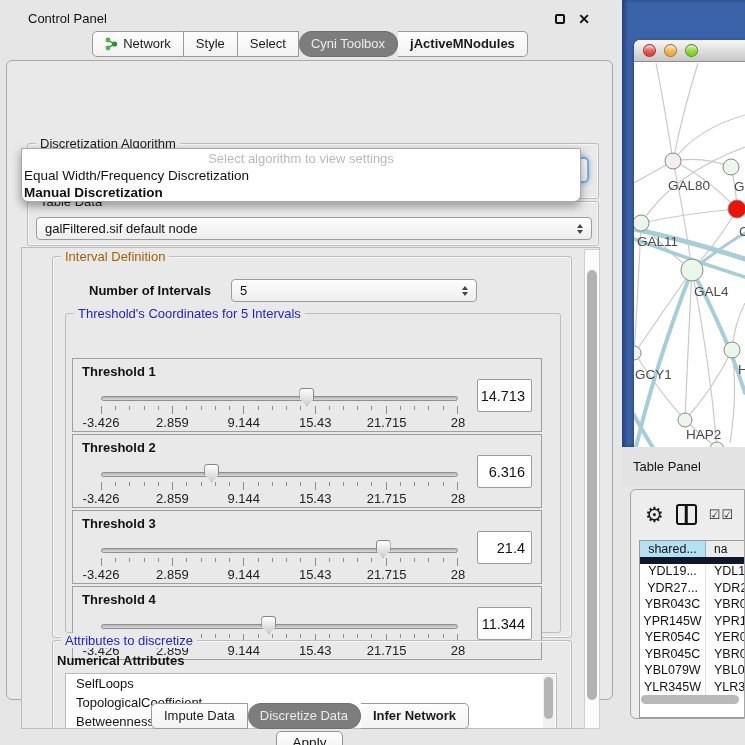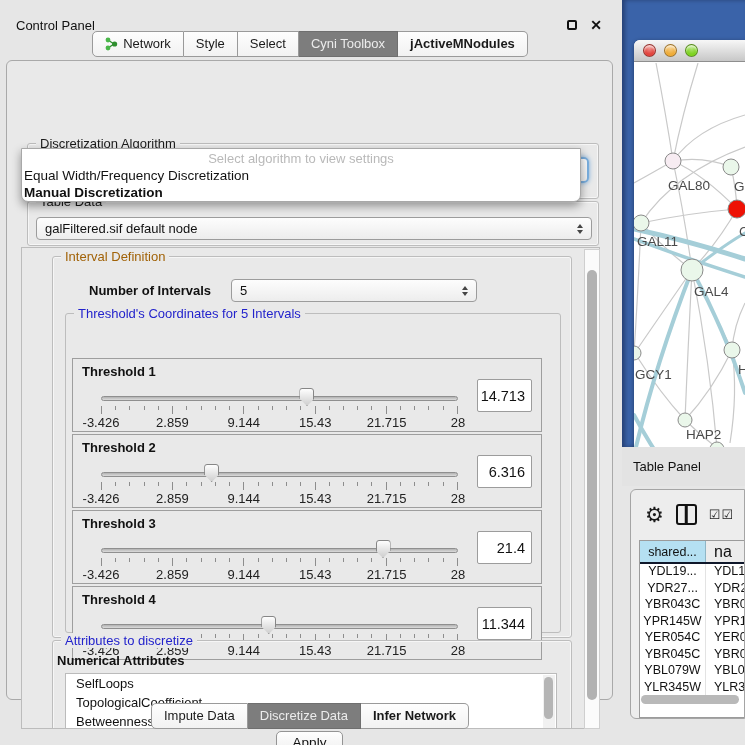--- a/index.html
+++ b/index.html
@@ -2,35 +2,35 @@
 <html><head>
 <meta charset="utf-8">
 <style>
   * { box-sizing: border-box; margin: 0; padding: 0; }
   html,body { width:745px; height:745px; overflow:hidden; }
   body { font-family:"Liberation Sans", sans-serif; background:#e6e6e6; position:relative; }
   .screen { position:absolute; inset:0; }
 
   
   .cp-titlebar { position:absolute; left:0; top:0; width:620px; height:26px;
-    display:flex; align-items:center; padding:0 16px;margin-top:12px; }
+    display:flex; align-items:flex-end; padding:0 28px; }
   .cp-title { font-size:13px; color:#111; }
   .cp-controls { margin-left:auto; display:flex; gap:13px; align-items:center; padding-right:2px; }
   .float-icon { width:10px; height:10px; border:2px solid #111; border-radius:2px; }
   .close-x { font-size:14px; font-weight:bold; color:#111; line-height:1; }
 
   .tabrow { position:absolute; left:0; width:620px; display:flex; justify-content:center; }
   .tabrow.top { top:31px; }
   .tabrow.bottom { top:703px; }
   .tab { font-size:13px; color:#1a1a1a; background:linear-gradient(#fefefe,#f2f2f2);
     border:1px solid #9a9a9a; border-left:none; padding:4px 12px 5px; white-space:nowrap;
     display:flex; align-items:center; gap:5px; }
   .tab:first-child { border-left:1px solid #9a9a9a; border-radius:5px 0 0 5px;text-align:center; }
   .tab:last-child { border-radius:0 5px 5px 0;font-weight:bold; }
-  .tab.selected { background:#7d7d7d; color:#ececec; border-color:#6f6f6f; }
+  .tab.selected { background:#7d7d7d; color:#ececec; border-color:#6f6f6f;border-radius:13px; }
   .net-icon { width:13px; height:14px; display:inline-block; }
 
   .main-panel { position:absolute; left:6px; top:60px; width:607px; height:640px;
     border:1px solid #a9a9a9; border-radius:6px; background:#e9e9e9; }
 
   .groupbox { position:absolute; border:1px solid #bdbdbd; border-radius:3px;
     box-shadow:inset 0 0 0 1px #f6f6f6; }
   .group-title { position:absolute; top:-8px; left:8px; background:#e9e9e9; padding:0 4px;
     font-size:13px; color:#1a1a1a; white-space:nowrap; }
   .group-title.green { color:#a16207; }
@@ -117,24 +117,24 @@
   .tablepanel-title { font-size:13px; color:#111; }
 
   .table-box { position:absolute; left:630px; top:489px; width:115px; height:230px;
     background:#ededed; border:1px solid #a5a5a5; border-radius:6px 0 0 6px; overflow:hidden; }
   .tp-toolbar { position:absolute; left:0; top:0; right:0; height:48px; display:flex; align-items:center; gap:12px; padding-left:14px; }
   .gear { font-size:21px; color:#1a1a1a; line-height:1; }
   .col-icon { width:21px; height:21px; border:2.5px solid #111; border-radius:3px; position:relative; }
   .col-icon::after { content:""; position:absolute; left:50%; top:0; bottom:0; width:2.5px; background:#111; transform:translateX(-50%); }
   .cbx { font-size:13px; color:#222; letter-spacing:1px; }
   .tp-table { position:absolute; left:8px; top:50px; right:0; bottom:0; background:#fff; border:1px solid #9b9b9b; border-right:none; }
-  .tp-header { display:flex; height:23px; border-bottom:2px solid #0f172a; }
+  .tp-header { display:flex; height:23px; border-bottom:7px solid #0f172a; }
   .tp-header .c1 { width:66px; background:#b5e0f2; border-right:1px solid #8fb6c6;
     font-size:12.5px; color:#111; display:flex; align-items:center; justify-content:center; }
-  .tp-header .c2 { flex:1; background:#ececec; font-size:16px; color:#111; display:flex; align-items:center; padding-left:8px; }
+  .tp-header .c2 { flex:1; background:#ececec; font-size:12px; color:#111; display:flex; align-items:center; padding-left:8px; }
   .tp-rows { overflow:hidden; height:136px; }
   .tp-row { display:flex; height:16.5px; font-size:12.5px; color:#111; }
   .tp-row .c1 { width:66px; display:flex; justify-content:center; border-right:1px solid #e3e3e3; white-space:nowrap; }
   .tp-row .c2 { flex:1; padding-left:8px; white-space:nowrap; overflow:hidden; }
   .hscroll-thumb { position:absolute; left:10px; bottom:14px; width:98px; height:9px; background:#b9b9b9; border-radius:5px; }
 </style>
 </head>
 <body>
 
 <div class="screen">

